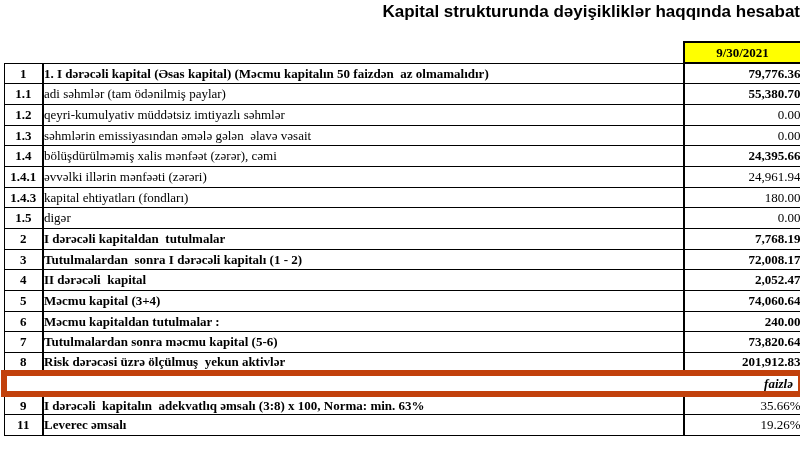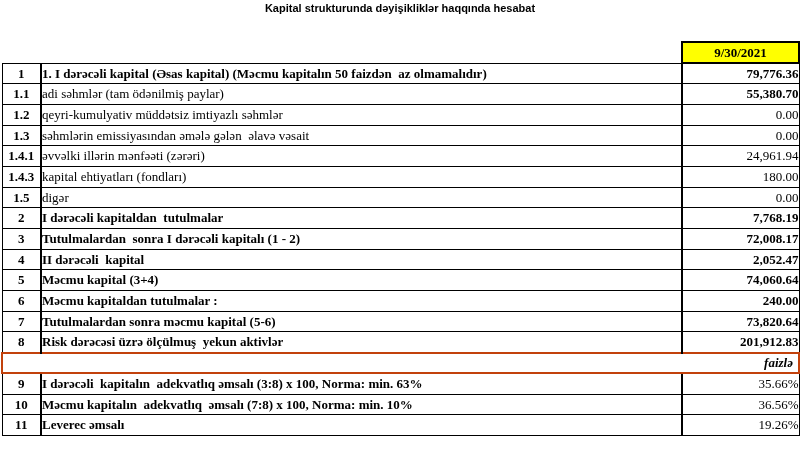--- a/index.html
+++ b/index.html
@@ -5,23 +5,23 @@
   * { box-sizing: border-box; }
   html, body { margin: 0; padding: 0; }
   body {
     width: 800px; height: 476px;
     background: #ffffff; color: #000000;
     font-family: "Liberation Serif", serif;
     position: relative; overflow: hidden;
   }
   .title {
     position: absolute; top: 2px; left: 0; width: 100%;
-    text-align: center;
+    text-align: right;
     font-family: "Liberation Sans", sans-serif;
-    font-weight: 700; font-size: 11px;
+    font-weight: 700; font-size: 17px;
     white-space: pre;
   }
   .unit {
     position: absolute; top: 24px; right: 3px;
     font-weight: 700; font-size: 13.5px;
     white-space: pre;
     margin-top: 28px;
   }
   table.report {
     position: absolute; left: 1px; top: 41px;
@@ -45,21 +45,21 @@
     border-left: 1px solid #000; border-right: 2px solid #000;
     text-align: center; font-weight: 700;
   }
   td.lbl { padding-left: 4px; text-align: left; margin-top: 24px; }
   td.val {
     border-left: 2px solid #000; border-right: 1px solid #000;
     padding-right: 3px; text-align: right;
   }
   .b { font-weight: 700; }
   tr.sep td {
-    border: 2px solid #c2410c;
+    border: 6px solid #c2410c;
     text-align: right; font-weight: 700; font-style: italic;
     padding-right: 5px; font-size: 13px;
   }
 </style>
 </head>
 <body>
 
 <div class="title">Kapital strukturunda dəyişikliklər haqqında hesabat</div>
 <div class="unit">min manatla</div>
 
@@ -89,20 +89,25 @@
       </tr>
       <tr>
         <td class="no">1.2</td>
         <td class="lbl">qeyri-kumulyativ müddətsiz imtiyazlı səhmlər</td>
         <td class="val">0.00</td>
       </tr>
       <tr>
         <td class="no">1.3</td>
         <td class="lbl">səhmlərin emissiyasından əmələ gələn  əlavə vəsait</td>
         <td class="val">0.00</td>
+      </tr>
+      <tr>
+        <td class="no">1.4</td>
+        <td class="lbl">bölüşdürülməmiş xalis mənfəət (zərər), cəmi</td>
+        <td class="val b">24,395.66</td>
       </tr>
       <tr>
         <td class="no">1.4.1</td>
         <td class="lbl">əvvəlki illərin mənfəəti (zərəri)</td>
         <td class="val">24,961.94</td>
       </tr>
       <tr>
         <td class="no">1.4.3</td>
         <td class="lbl">kapital ehtiyatları (fondları)</td>
         <td class="val">180.00</td>
@@ -149,23 +154,18 @@
       </tr>
       <tr class="sep">
         <td colspan="3">faizlə</td>
       </tr>
       <tr>
         <td class="no">9</td>
         <td class="lbl b">I dərəcəli  kapitalın  adekvatlıq əmsalı (3:8) x 100, Norma: min. 63%</td>
         <td class="val">35.66%</td>
       </tr>
       <tr>
-        <td class="no">10</td>
-        <td class="lbl b">Məcmu kapitalın  adekvatlıq  əmsalı (7:8) x 100, Norma: min. 10%</td>
-        <td class="val">36.56%</td>
-      </tr>
-      <tr>
         <td class="no">11</td>
         <td class="lbl b">Leverec əmsalı</td>
         <td class="val">19.26%</td>
       </tr>
     </tbody>
 </table>
 
 </body></html>

